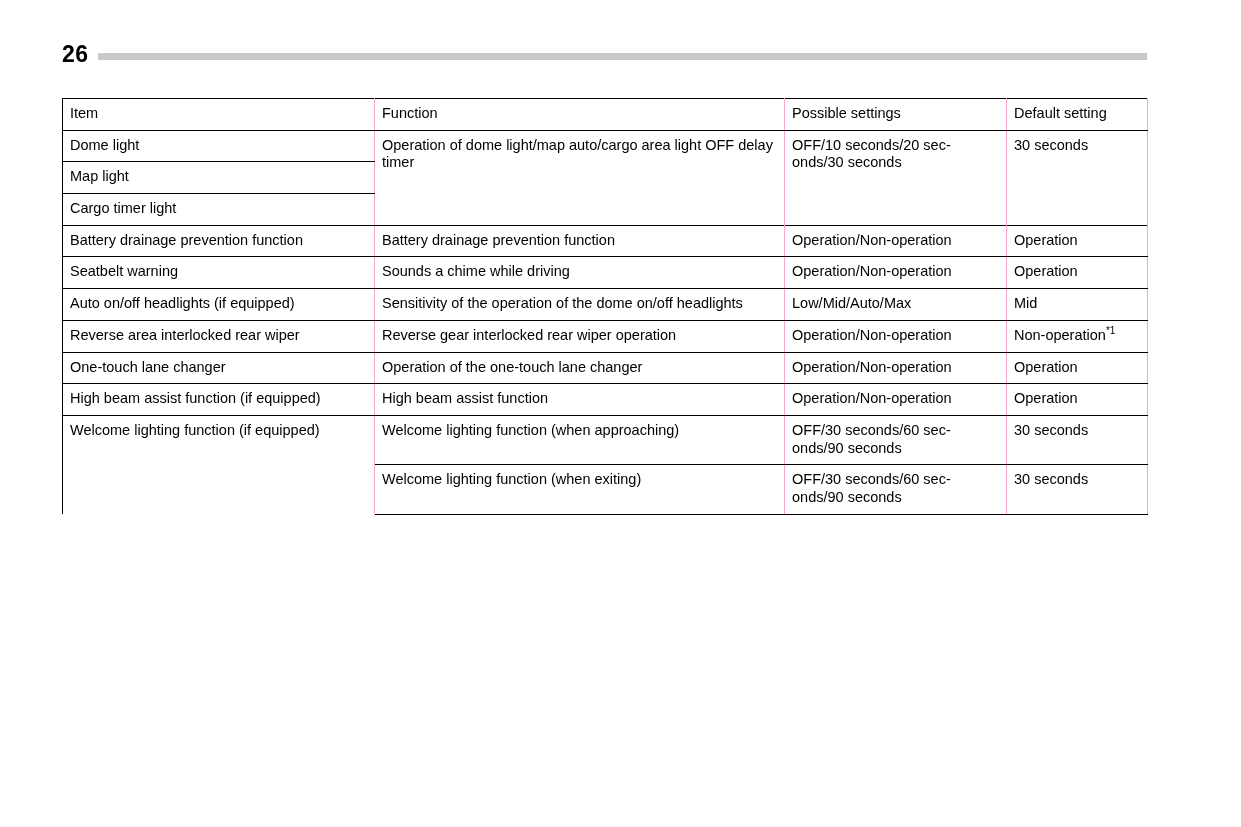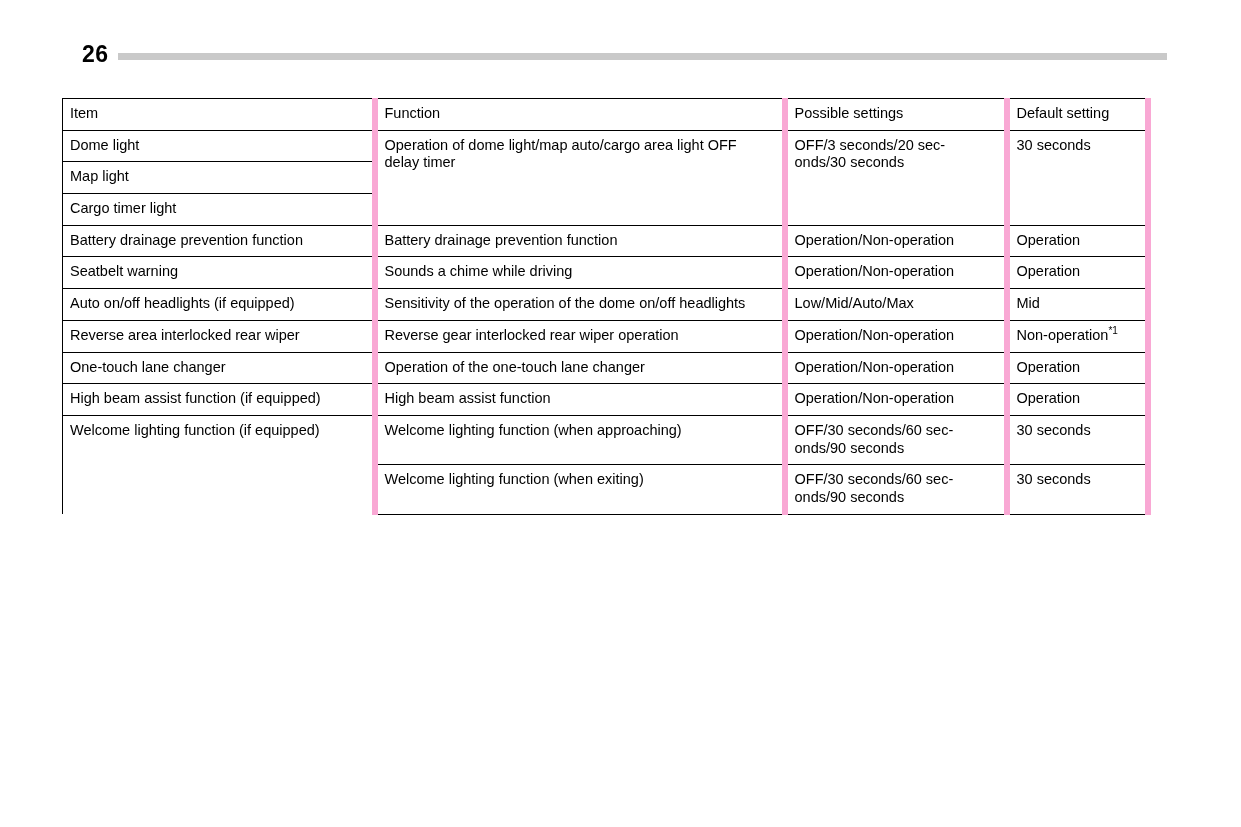--- a/index.html
+++ b/index.html
@@ -21,21 +21,20 @@
     top: 0;
     width: 1241px;
     height: 827px;
   }
   .page-header {
     position: absolute;
     left: 62px;
     top: 40px;
     width: 1085px;
     height: 30px;
-    margin-left: 20px;
   }
   .page-number {
     position: absolute;
     left: 0;
     top: 0;
     font-size: 23px;
     font-weight: bold;
     line-height: 28px;
     letter-spacing: 0.5px;
   }
@@ -71,21 +70,21 @@
     padding: 6px 7px 7px 7px;
     vertical-align: top;
     text-align: left;
     font-weight: normal;
     line-height: 1.22;
   }
   table.settings th.vline, table.settings td.vline {
     border-left: 1px solid #000000;
   }
   
-  table.settings .sep-r { border-right: 6px solid #f9a8d4; }
+  table.settings .sep-r { border-right: 1px solid #f9a8d4; }
   table.settings .no-bottom { border-bottom: none; }
   sup {
     font-size: 10px;
     vertical-align: super;
     line-height: 0;
   }
   .footnote {
     position: absolute;
     left: 64px;
     top: 466px;
@@ -120,21 +119,21 @@
           <th class="sep-r">Function</th>
           <th class="sep-r">Possible settings</th>
           <th class="sep-r">Default setting</th>
         </tr>
       </thead>
       <tbody>
 
         <tr>
           <td class="vline sep-r">Dome light</td>
           <td class="sep-r no-bottom" rowspan="3">Operation of dome light/map auto/cargo area light OFF delay timer</td>
-          <td class="sep-r no-bottom" rowspan="3">OFF/3 seconds/20 sec-onds/30 seconds</td>
+          <td class="sep-r no-bottom" rowspan="3">OFF/10 seconds/20 sec-onds/30 seconds</td>
           <td class="sep-r no-bottom" rowspan="3">30 seconds</td>
         </tr>
         <tr>
           <td class="vline sep-r">Map light</td>
         </tr>
         <tr>
           <td class="vline sep-r">Cargo timer light</td>
         </tr>
 
         <tr>

